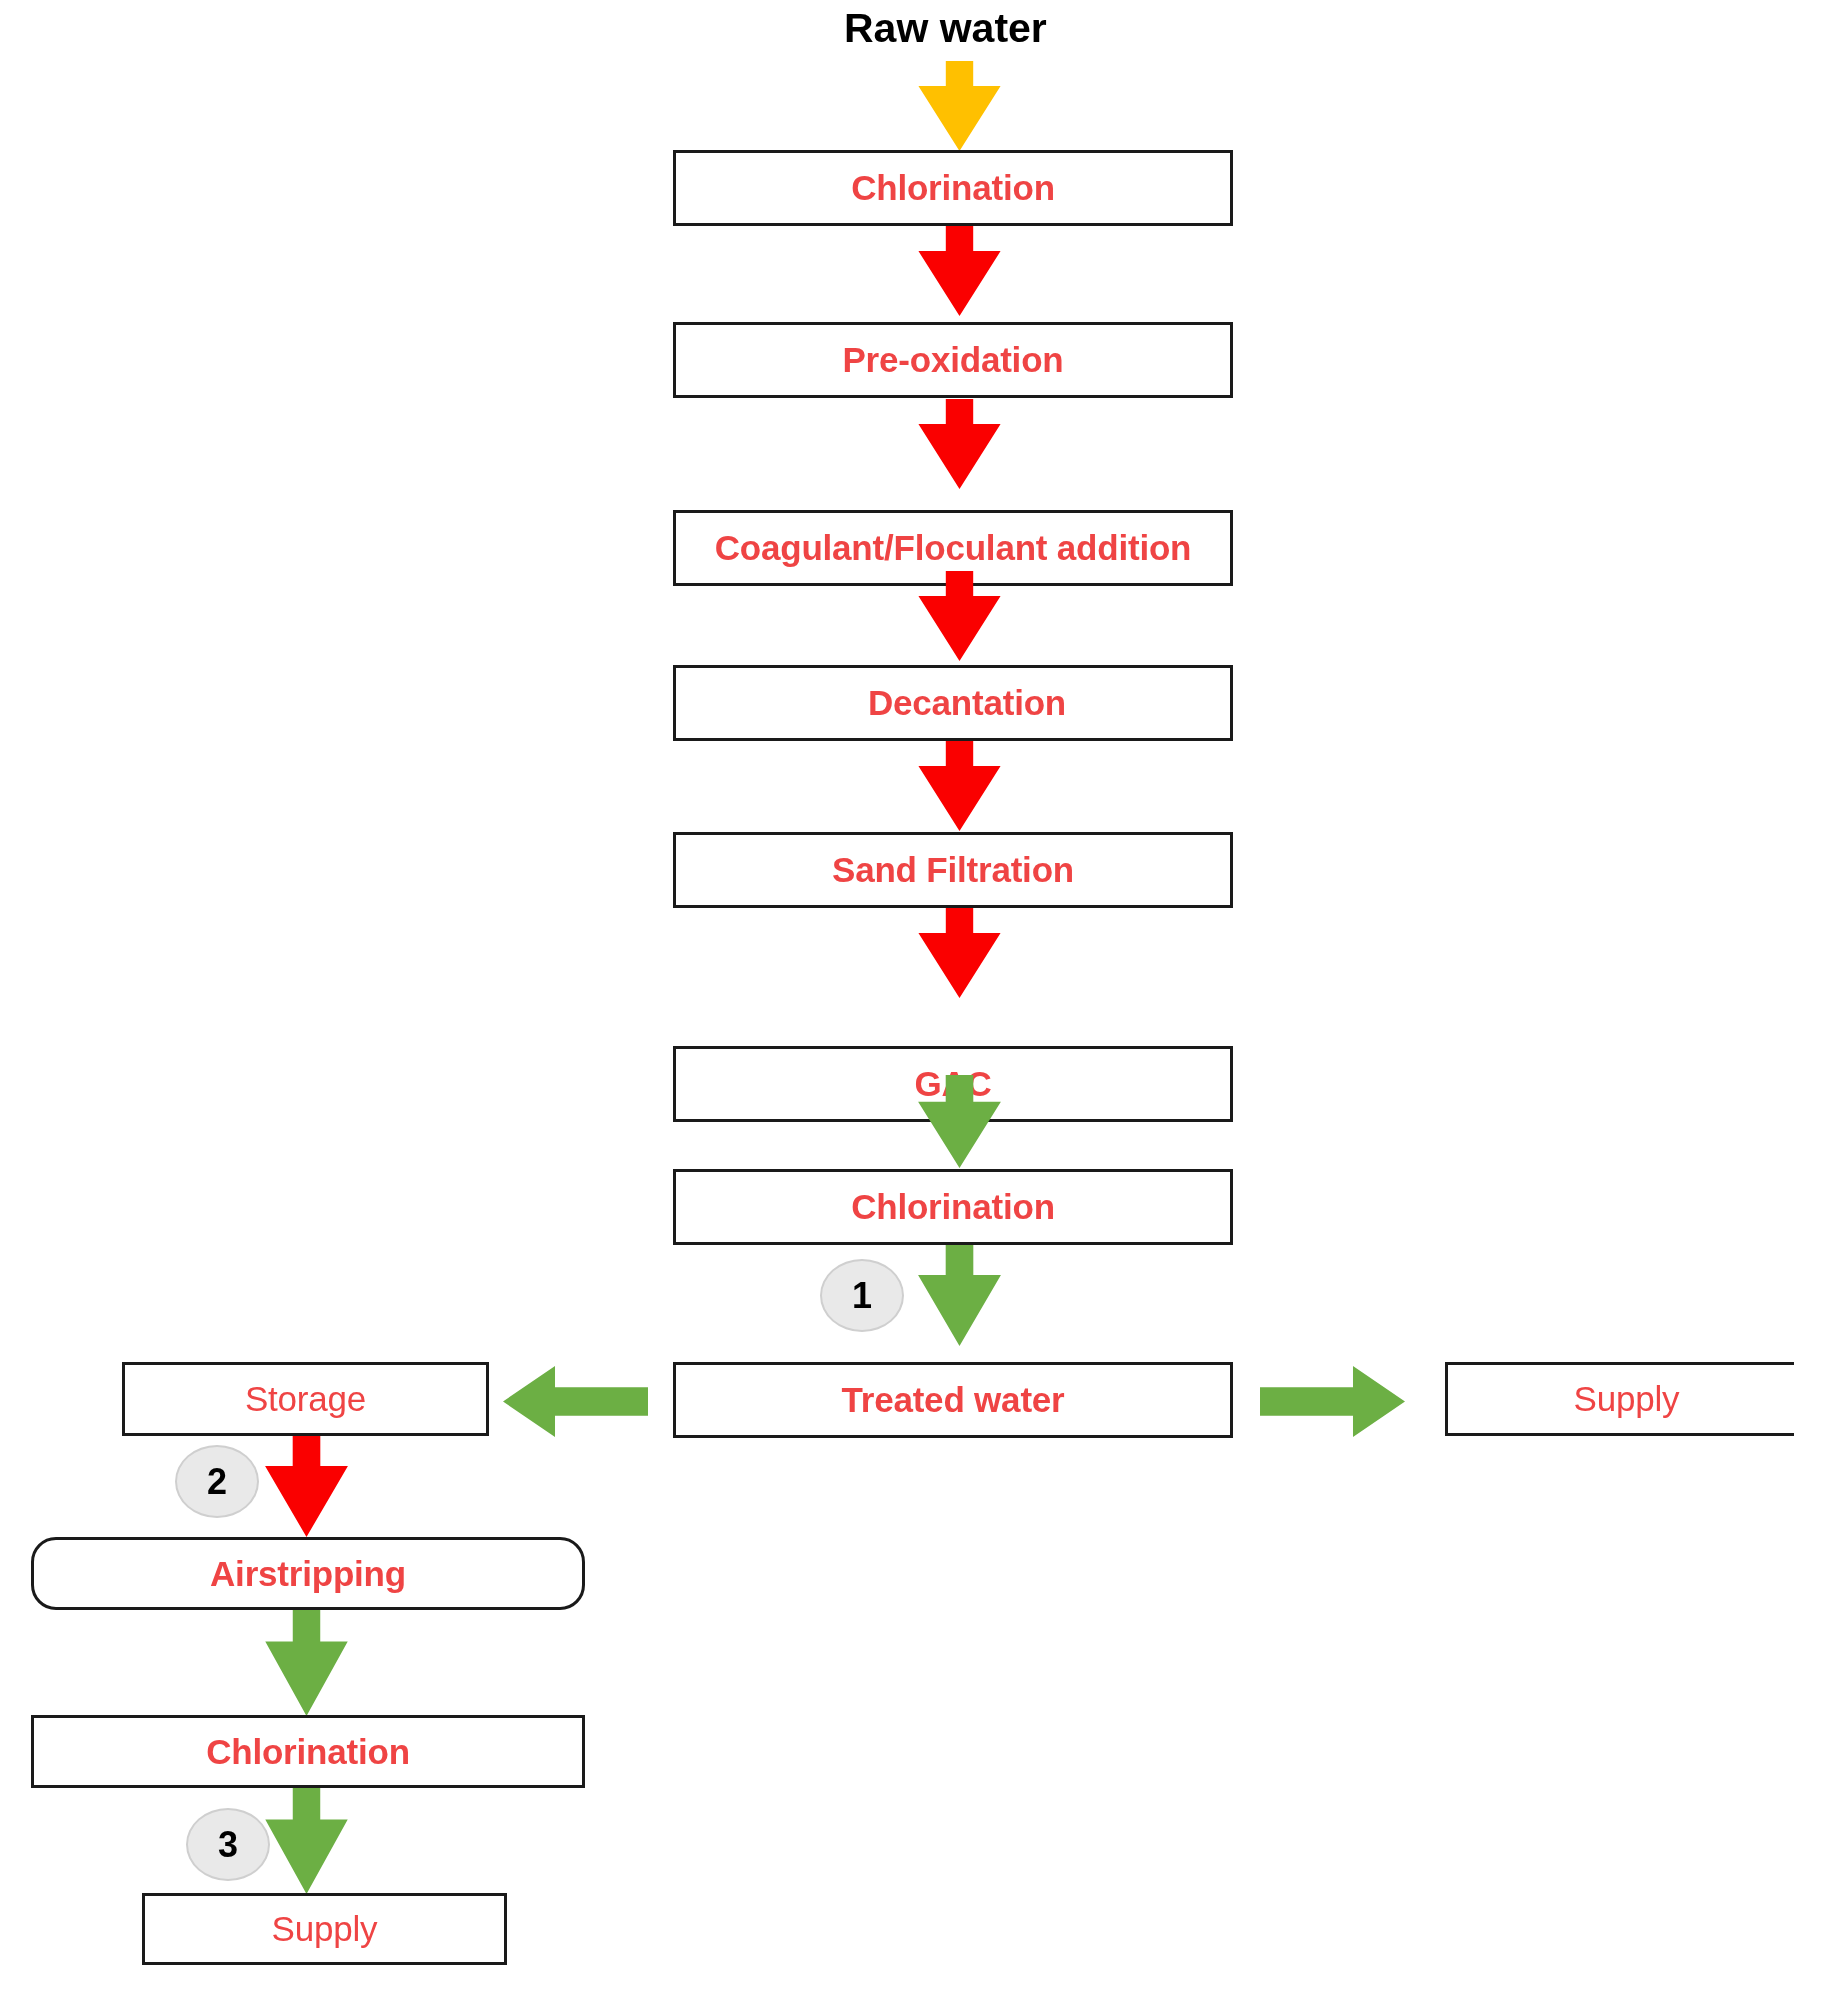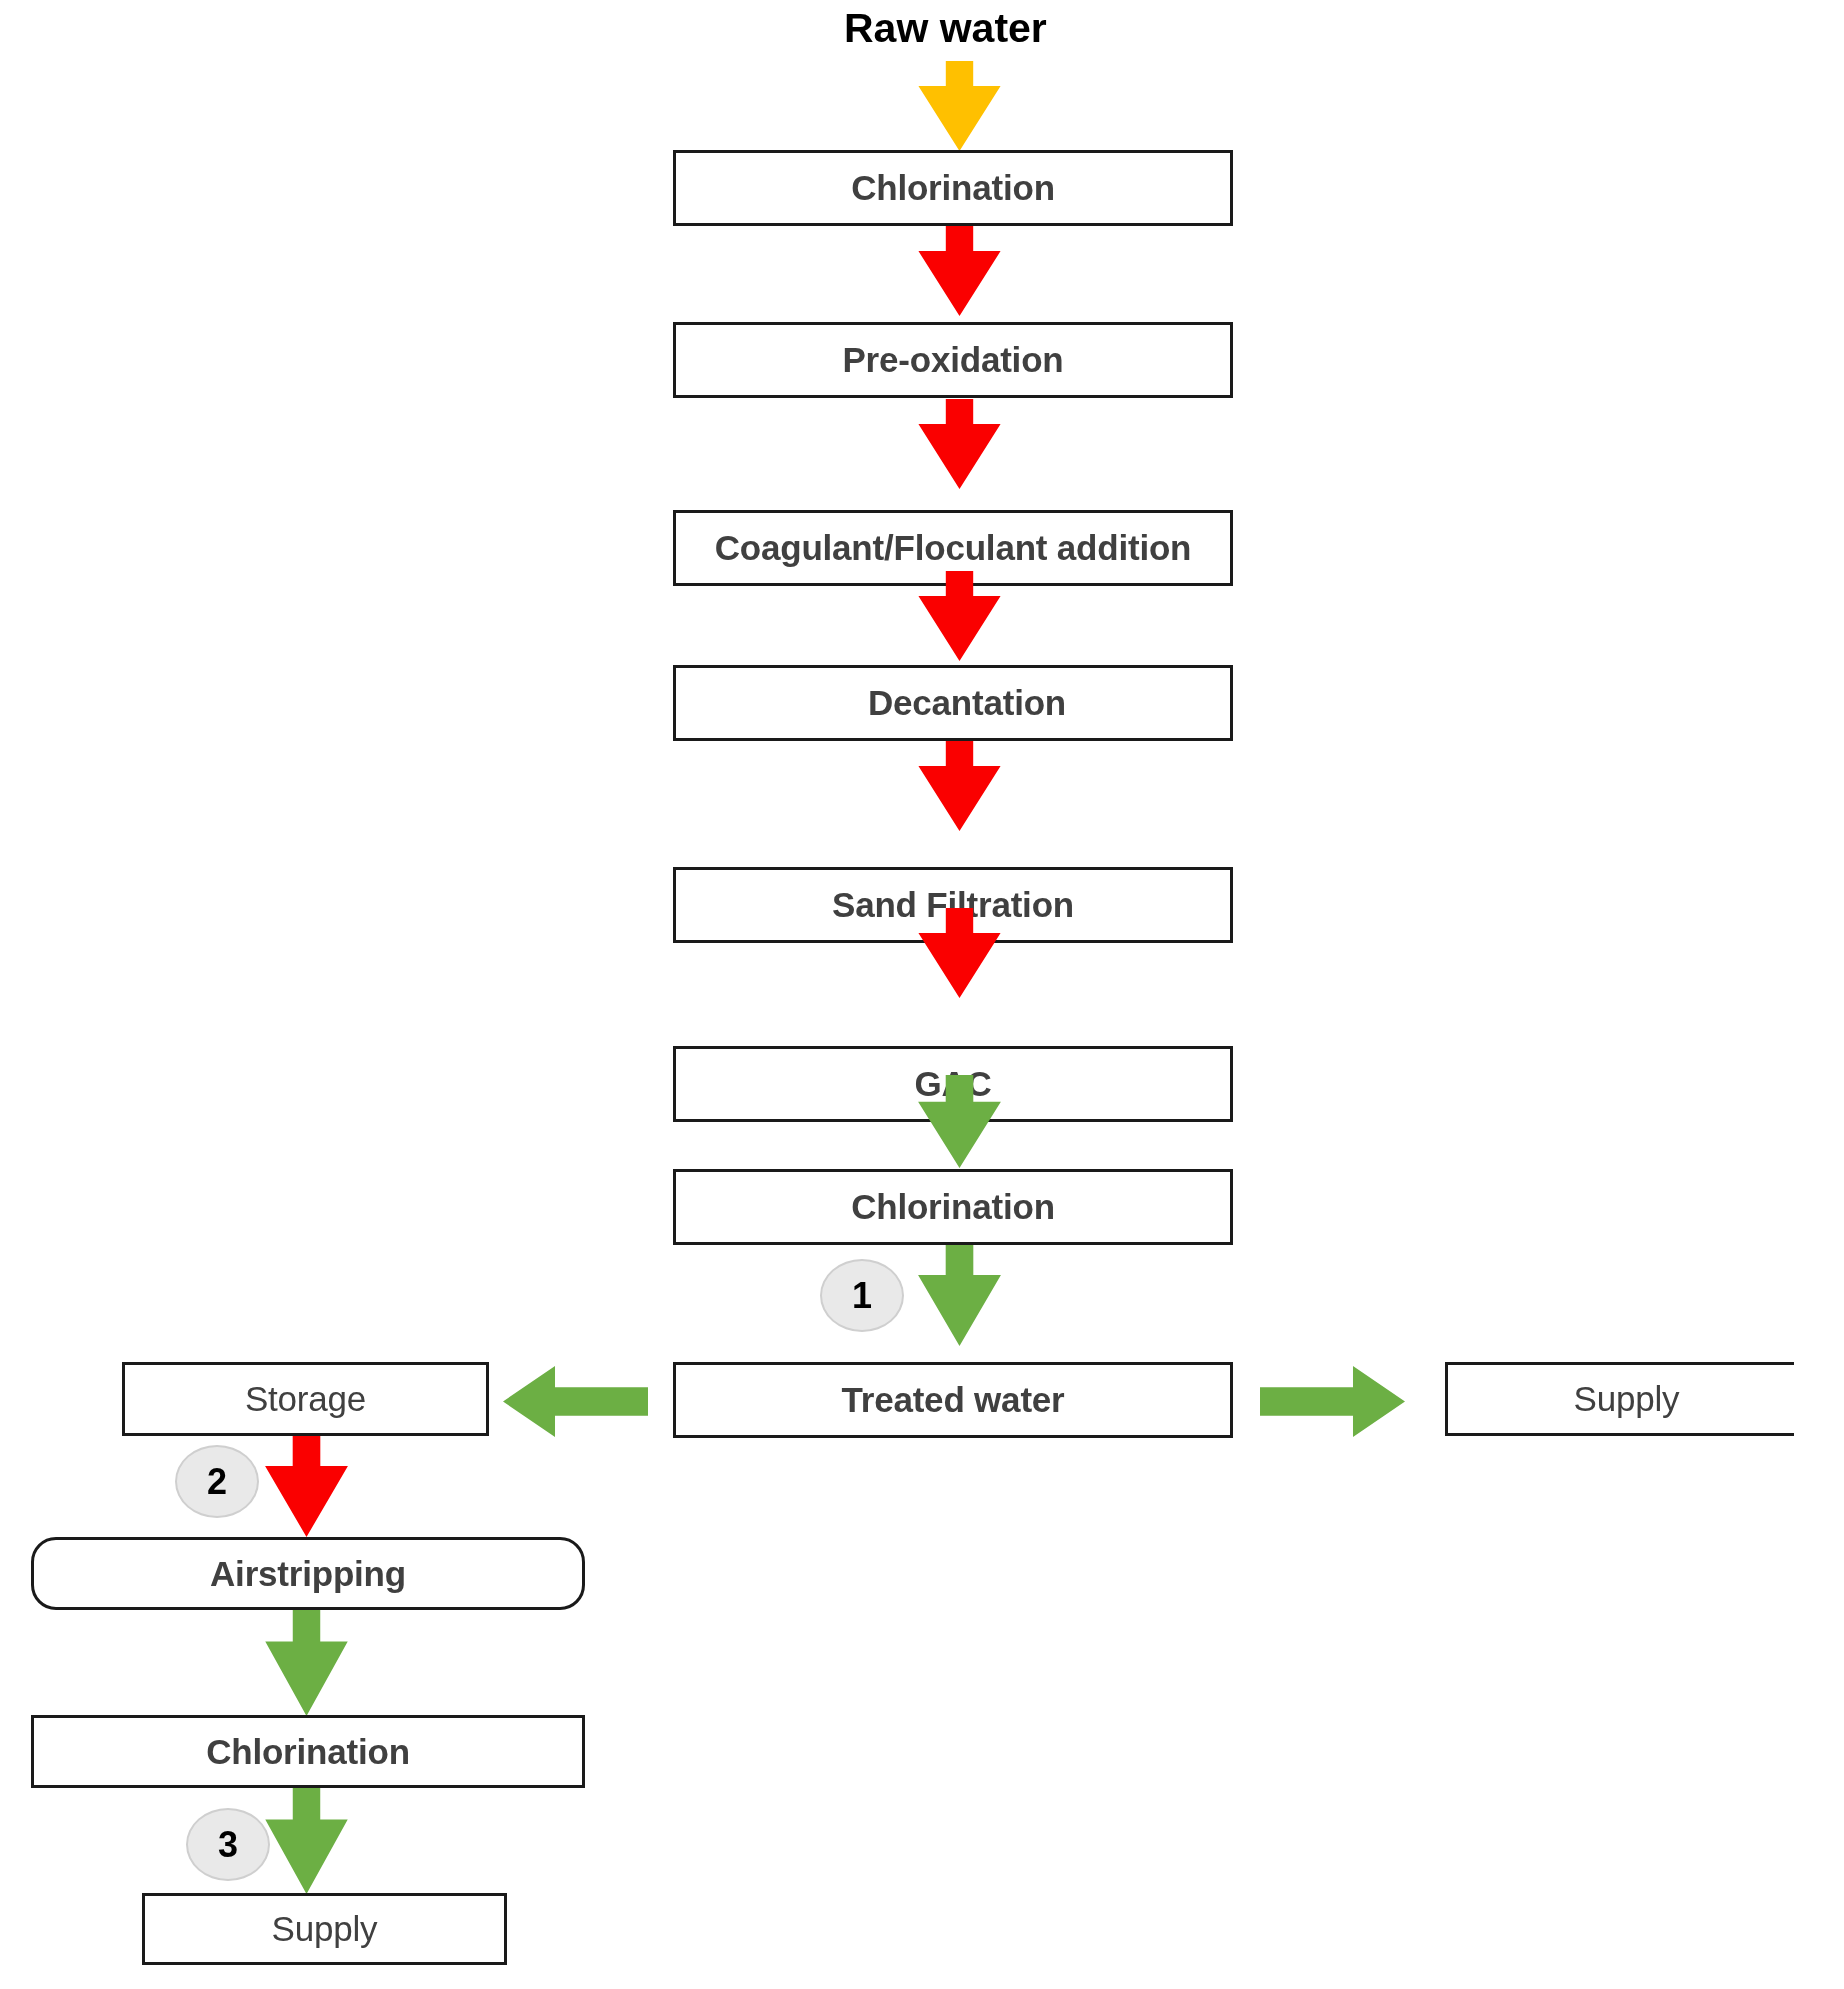--- a/index.html
+++ b/index.html
@@ -21,21 +21,21 @@
 
   
   .pbox {
     position: absolute;
     box-sizing: border-box;
     background: #ffffff;
     border: 3.9px solid #1a1a1a;
     display: flex;
     align-items: center;
     justify-content: center;
-    color: #404040;
+    color: #ef4444;
     font-family: "Liberation Sans", sans-serif;
     font-size: 35px;
     font-weight: 700;
     letter-spacing: -0.2px;
     white-space: nowrap;
   }
   .pbox.thin {
     border-width: 3.1px;
   }
   .pbox.regular {
@@ -121,21 +121,21 @@
   <div class="pbox" style="left:673px; top:665px; width:560px; height:76px;padding-left:28px;">
     <span>Decantation</span>
   </div>
 
   <div class="arrow" style="left:918px; top:741px; width:83px; height:90px;">
     <svg width="83" height="90" viewBox="0 0 105 115">
       <polygon points="35,0 70,0 70,32 105,32 52.5,115 0,32 35,32" fill="#FA0000"></polygon>
     </svg>
   </div>
 
-  <div class="pbox" style="left:673px; top:867px; width:560px; height:76px;">
+  <div class="pbox" style="left:673px; top:832px; width:560px; height:76px;">
     <span>Sand Filtration</span>
   </div>
 
   <div class="arrow" style="left:918px; top:908px; width:83px; height:90px;">
     <svg width="83" height="90" viewBox="0 0 105 115">
       <polygon points="35,0 70,0 70,32 105,32 52.5,115 0,32 35,32" fill="#FA0000"></polygon>
     </svg>
   </div>
 
   <div class="pbox" style="left:673px; top:998px; width:560px; height:76px;margin-top:48px;">

